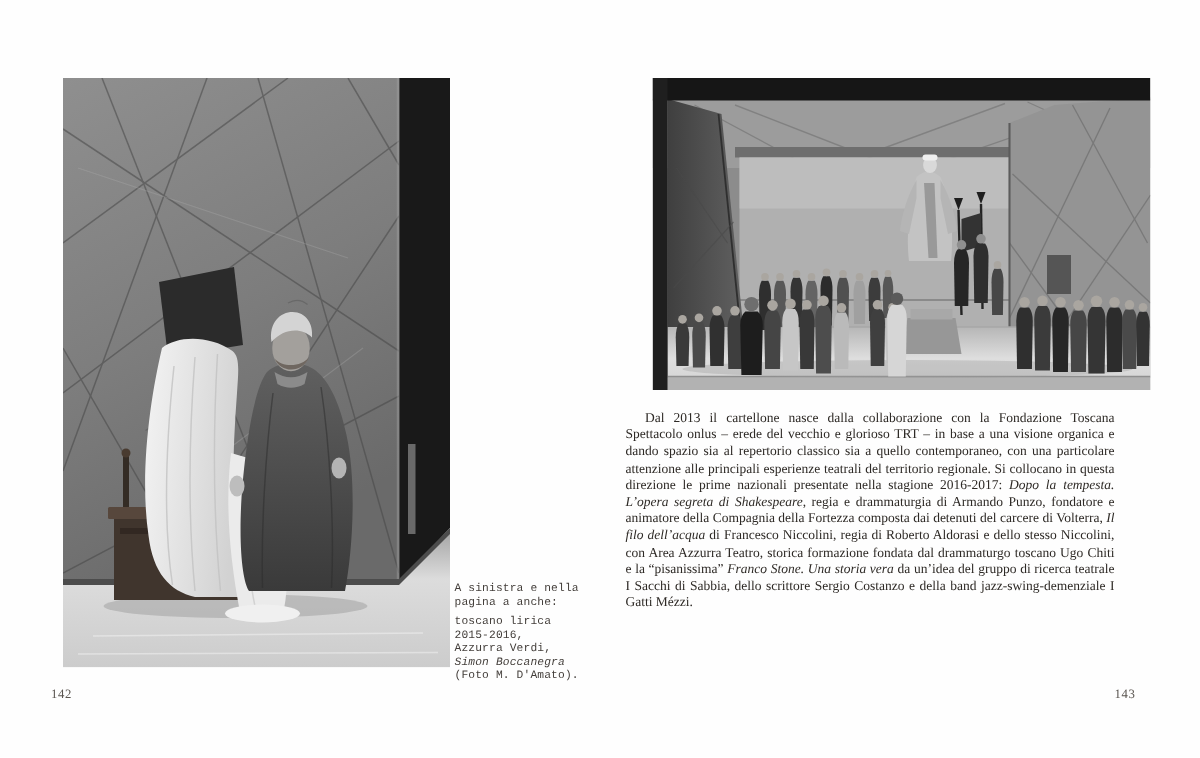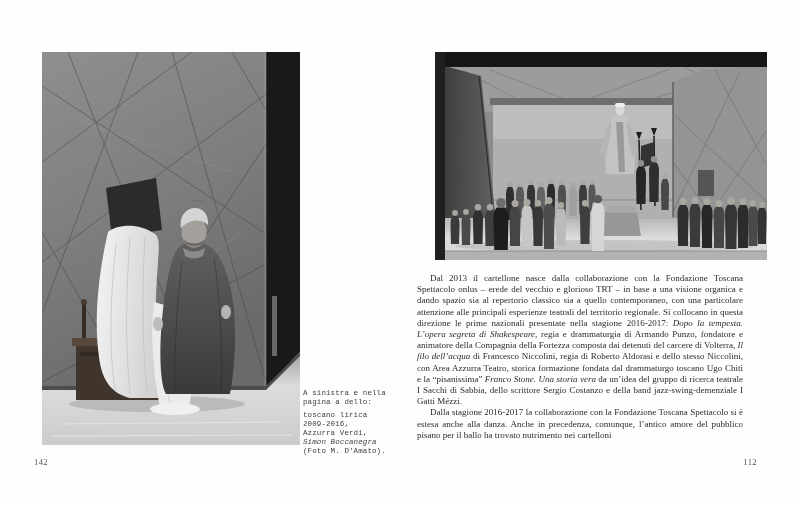--- a/index.html
+++ b/index.html
@@ -140,23 +140,23 @@
         <ellipse cx="184" cy="260" rx="5" ry="7" fill="#b4b4b4"></ellipse>
         <ellipse cx="152" cy="180" rx="12.5" ry="15.5" fill="#a3a09c"></ellipse>
         <path d="M139,176 C137,163 145,156 153,156 C162,156 167,164 166,173
                  C159,166 147,167 139,176 Z" fill="#d4d4d4"></path>
         <path d="M141,187 C145,197 160,197 164,186 C159,193 146,193 141,187 Z" fill="#6f6760"></path>
       </svg>
     </figure>
 
     <div class="caption">
       <div class="cap-line">A sinistra e nella</div>
-      <div class="cap-line cap-gap">pagina a dello:</div>
+      <div class="cap-line cap-gap">pagina a anche:</div>
       <div class="cap-line">toscano lirica</div>
-      <div class="cap-line">2009-2016,</div>
+      <div class="cap-line">2015-2016,</div>
       <div class="cap-line">Azzurra Verdi,</div>
       <div class="cap-line it">Simon Boccanegra</div>
       <div class="cap-line">(Foto M. D'Amato).</div>
     </div>
 
     <div class="pagenum pagenum-left">142</div>
   </div>
 
   <div>
 
@@ -299,18 +299,17 @@
         <ellipse cx="185" cy="58" rx="4.6" ry="5.4" fill="#d9d9d9"></ellipse>
         <rect x="180" y="51" width="10" height="4" rx="2" fill="#efefef"></rect>
 
         <rect x="0" y="0" width="332" height="15" fill="#161616"></rect>
         <rect x="0" y="0" width="10" height="208" fill="#1f1f1f"></rect>
       </svg>
     </figure>
 
     <div class="bodytext">
       <p><span>Dal 2013 il cartellone nasce dalla collaborazione con la Fondazione Toscana Spettacolo onlus – erede del vecchio e glorioso TRT – in base a una visione organica e dando spazio sia al repertorio classico sia a quello contemporaneo, con una particolare attenzione alle principali esperienze teatrali del territorio regionale. Si collocano in questa direzione le prime nazionali presentate nella stagione 2016-2017: </span><em>Dopo la tempesta. L’opera segreta di Shakespeare</em><span>, regia e drammaturgia di Armando Punzo, fondatore e animatore della Compagnia della Fortezza composta dai detenuti del carcere di Volterra, </span><em>Il filo dell’acqua</em><span> di Francesco Niccolini, regia di Roberto Aldorasi e dello stesso Niccolini, con Area Azzurra Teatro, storica formazione fondata dal drammaturgo toscano Ugo Chiti e la “pisanissima” </span><em>Franco Stone. Una storia vera</em><span> da un’idea del gruppo di ricerca teatrale I Sacchi di Sabbia, dello scrittore Sergio Costanzo e della band jazz-swing-demenziale I Gatti Mézzi.</span></p>
-      <p><span>Dalla stagione 2016-2017 la collaborazione con la Fondazione Toscana Spettacolo si è estesa anche alla danza. Anche in precedenza, comunque, l’antico amore del pubblico pisano per il ballo ha trovato nutrimento nei cartelloni</span></p>
     </div>
 
-    <div class="pagenum pagenum-right">112</div>
+    <div class="pagenum pagenum-right">143</div>
   </div>
 </div>
 
 </body></html>

